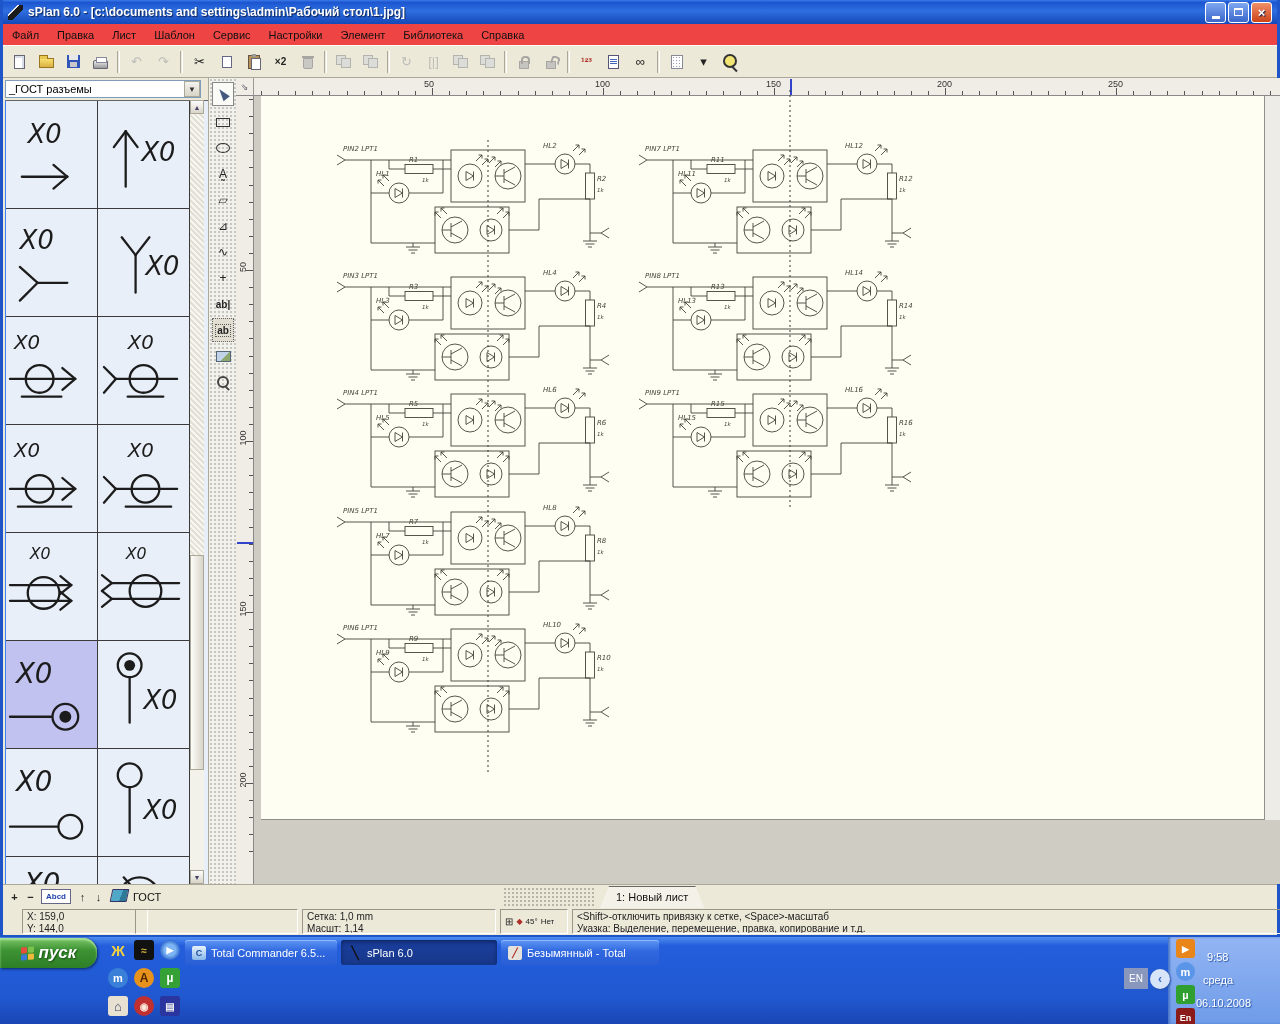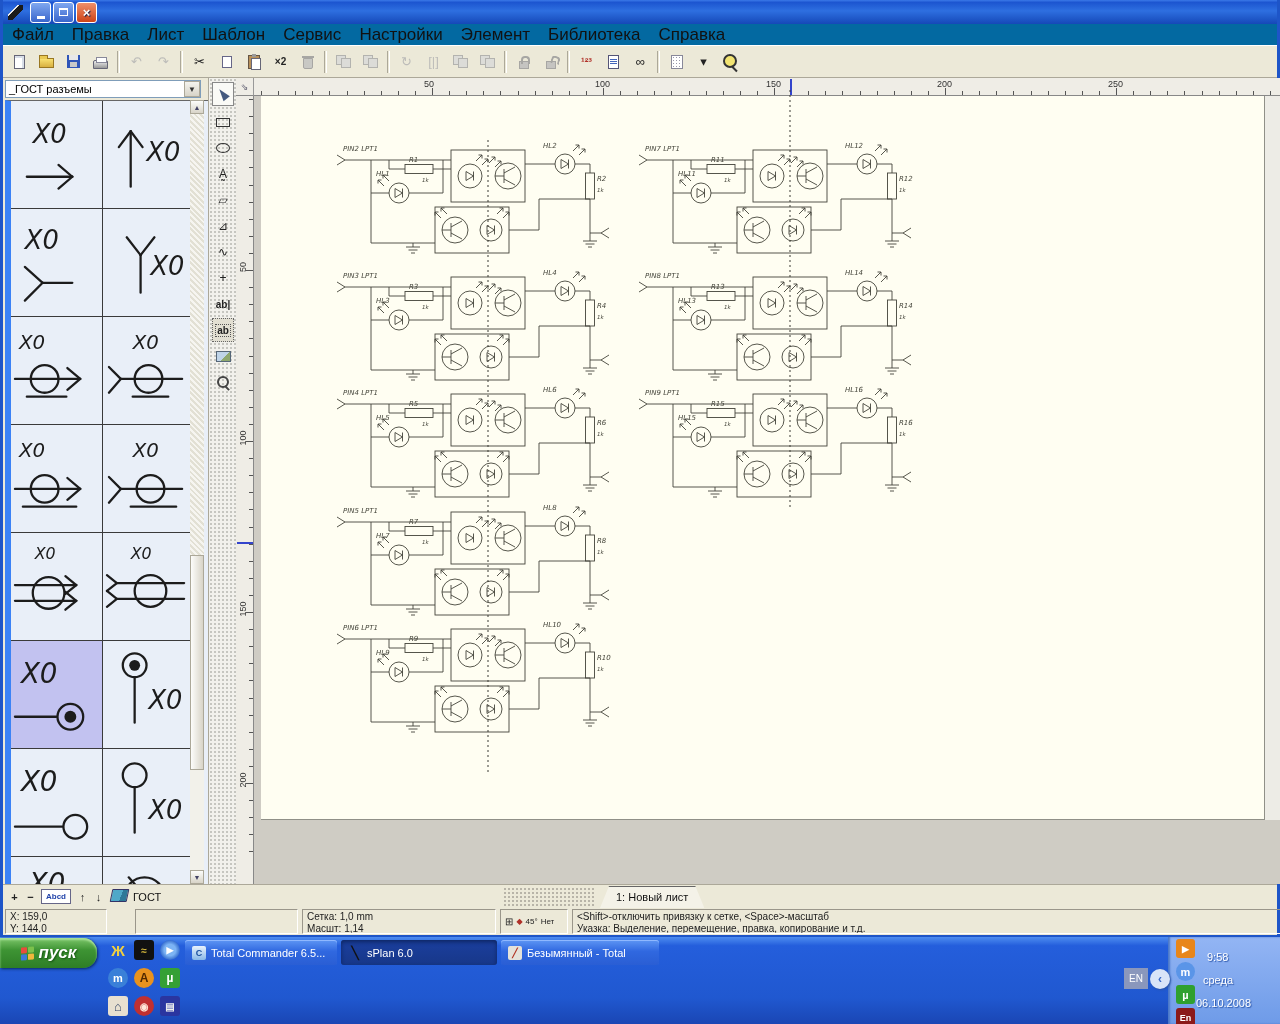--- a/index.html
+++ b/index.html
@@ -8,21 +8,21 @@
 .app{position:absolute;left:0;top:0;width:1280px;height:937px;background:#ECE9D8;border-left:3px solid #1E55C8;border-right:3px solid #1E55C8;border-bottom:2px solid #1E55C8}
 
 .titlebar{position:absolute;left:0;top:0;right:0;height:24px;background:linear-gradient(180deg,#3B79E8 0%,#1C55D0 10%,#2E6FE0 45%,#1548B8 100%);display:flex;align-items:center;padding:0 5px;color:#fff;font-weight:bold;font-size:12px;text-shadow:1px 1px 1px #0A2050}
 .app-icon{width:15px;height:15px;margin-right:5px;background:linear-gradient(135deg,transparent 32%,#E8E8E8 32% 40%,#1a1a1a 40% 64%,transparent 64%)}
 .title-text{flex:1;white-space:nowrap;overflow:hidden}
 .winbtn{width:21px;height:21px;margin-left:2px;border-radius:3px;border:1px solid #fff;background:linear-gradient(#7FA8F0,#3A66CC);display:flex;align-items:center;justify-content:center;color:#fff}
 .winbtn .minbar{width:8px;height:3px;background:#fff;margin-top:10px}
 .winbtn .maxbox{width:9px;height:8px;border:1px solid #fff;border-top:2px solid #fff}
 .winbtn.close{background:linear-gradient(#F0906A,#CE4418);font-size:13px;font-weight:bold}
 
-.menubar{position:absolute;left:0;top:24px;right:0;height:21px;background:#0369a1;display:flex;align-items:center;font-size:17px;color:#111}
+.menubar{position:absolute;left:0;top:24px;right:0;height:21px;background:#ef4444;display:flex;align-items:center;font-size:11px;color:#111}
 .menu-item{padding:3px 9px}
 
 .toolbar{position:absolute;left:0;top:45px;right:0;height:33px;background:#ECE9D8;border-top:1px solid #fff;border-bottom:1px solid #ACA899;display:flex;align-items:center;padding-left:3px}
 .tbtn{width:25px;height:25px;margin:0 1px;display:flex;align-items:center;justify-content:center;border:1px solid transparent;font-size:13px;color:#222}
 .tbtn.dis{color:#B6B2A6;filter:grayscale(1);opacity:.8}
 .tsep{width:3px;height:22px;border-left:1px solid #ACA899;border-right:1px solid #fff;margin:0 3px}
 .glyph-red{color:#B03028;font-weight:bold;font-size:11px}
 .i-new{width:11px;height:14px;background:#fff;border:1px solid #667;box-shadow:inset -2px 2px #D8DEE8}
 .i-open{width:15px;height:10px;background:linear-gradient(#F8E070,#D8B040);border:1px solid #997722;position:relative;margin-top:3px}
 .i-open::before{content:"";position:absolute;left:-1px;top:-4px;width:7px;height:3px;background:#E8C850;border:1px solid #997722;border-bottom:none}
@@ -48,21 +48,21 @@
 .i-partlist{width:11px;height:14px;background:#fff;border:1px solid #557;padding:2px 1px}
 .i-partlist i{display:block;height:1px;background:#4466BB;margin:1px 0}
 .i-gridpage{width:12px;height:14px;background:#fff;border:1px solid #889;background-image:radial-gradient(#99A 0.7px,transparent 0.9px);background-size:3px 3px}
 .i-zoomtool{width:17px;height:17px;position:relative}
 .i-zoomtool::before{content:"";position:absolute;left:1px;top:1px;width:10px;height:10px;border:2px solid #333;border-radius:50%;background:#F2E472}
 .i-zoomtool::after{content:"";position:absolute;right:1px;bottom:0;width:7px;height:2px;background:#333;transform:rotate(45deg)}
 
 .lib-select{position:absolute;left:2px;top:80px;width:196px;height:18px;background:#fff;border:1px solid #7F9DB9;font-size:11px;display:flex;align-items:center}
 .lib-select .val{flex:1;padding:0 3px;white-space:nowrap;overflow:hidden}
 .lib-select .drop{width:16px;height:16px;background:linear-gradient(#F4F3EE,#D8D4C8);border:1px solid #ACA899;font-size:8px;display:flex;align-items:center;justify-content:center;color:#333}
-.cellgrid{position:absolute;left:2px;top:100px;width:219px;height:784px;background:#E9EFF8;overflow:hidden;border-left:6px solid #3b82f6;border-top:1px solid #666}
+.cellgrid{position:absolute;left:2px;top:100px;width:219px;height:784px;background:#E9EFF8;overflow:hidden;border-left:1px solid #3b82f6;border-top:1px solid #666}
 .cell{position:absolute;width:92px;height:108px;border-right:1px solid #3a3a3a;border-bottom:1px solid #3a3a3a;background:#E9EFF8}
 .cell.selected{background:#C2C2F0}
 .cellsvg{width:100%;height:100%}
 .cellsvg .cg{stroke:#1c1c1c;stroke-width:2.3;fill:none;stroke-linecap:round}
 .cellsvg text{fill:#1c1c1c;font-style:italic;font-family:"DejaVu Sans",sans-serif}
 .sb-scroll{position:absolute;left:187px;top:100px;width:14px;height:784px;background:#F2F1EA}
 .sb-btn{position:absolute;left:0;width:14px;height:14px;background:linear-gradient(#FDFDFB,#D8D4C8);border:1px solid #ACA899;font-size:7px;display:flex;align-items:center;justify-content:center;color:#446}
 .sb-track{position:absolute;left:0;top:14px;width:14px;height:441px;background:repeating-linear-gradient(45deg,#F6F5F0 0 2px,#E2E0D4 2px 4px)}
 .sb-thumb{position:absolute;left:0;top:455px;width:14px;height:215px;background:linear-gradient(90deg,#FDFDFB,#D8D4C8);border:1px solid #ACA899}
 .toolstrip{position:absolute;left:205px;top:78px;width:28px;height:806px;background-color:#F2F1EC;background-image:radial-gradient(#C6C6C0 0.8px,transparent 0.9px);background-size:4px 4px;border-left:1px solid #ACA899}
@@ -145,20 +145,21 @@
 .trtext{position:absolute;color:#fff;font-size:11px;text-shadow:1px 1px 1px #2A54A8}
 </style>
 </head>
 <body>
 
 <div class="screen">
   <div class="app">
 
     <div class="titlebar">
       <span class="app-icon"></span>
+      <span class="title-text">sPlan 6.0 - [c:\documents and settings\admin\Рабочий стол\1.jpg]</span>
       <span class="winbtn">
           <span class="minbar"></span>
         </span>
       <span class="winbtn">
           <span class="maxbox"></span>
         </span>
       <span class="winbtn close">×</span>
     </div>
 
     <div class="menubar">
@@ -1353,21 +1354,21 @@
       <span class="abcd" style="left:38px">Abcd</span>
       <span class="fbtn" style="left:72px">↑</span>
       <span class="fbtn" style="left:88px">↓</span>
       <span class="bookicon" style="left:108px"></span>
       <span class="gost-label" style="left:130px">ГОСТ</span>
       <span class="hatchblock"></span>
       <span class="tab">1: Новый лист</span>
     </div>
 
     <div class="statusbar">
-      <div class="scell" style="left:2px;width:102px">
+      <div class="scell" style="left:19px;width:126px">
         <span class="ln">X: 159,0</span>
         <span class="ln">Y: 144,0</span>
       </div>
       <div class="scell" style="left:132px;width:163px"></div>
       <div class="scell" style="left:299px;width:194px">
         <span class="ln">Сетка: 1,0 mm</span>
         <span class="ln">Масшт: 1,14</span>
       </div>
       <div class="scell" style="left:497px;width:68px;font-size:8px;display:flex;align-items:center">
         <span class="sicon" style="font-size:10px">⊞</span>

